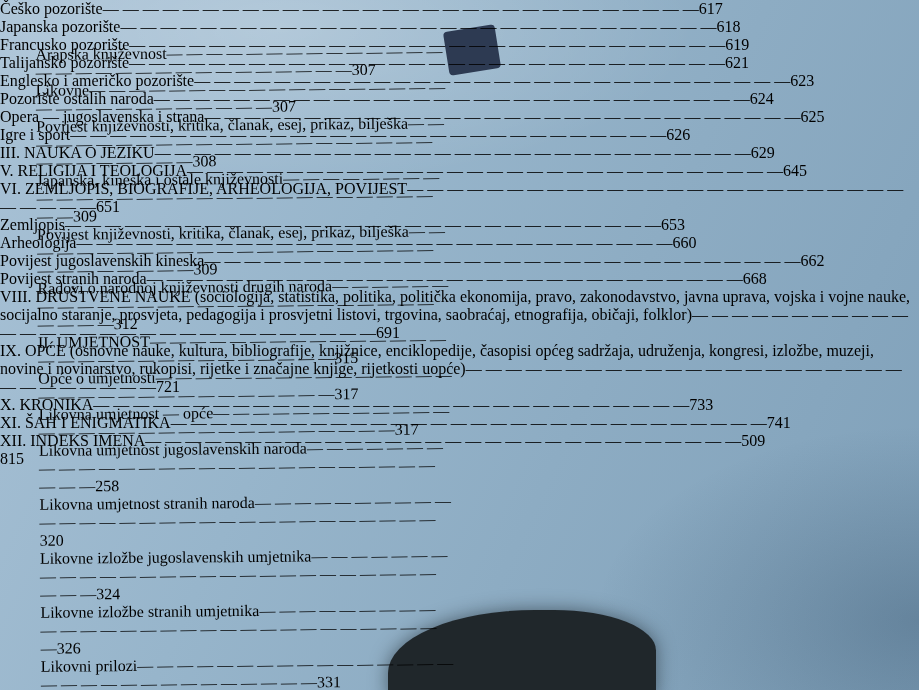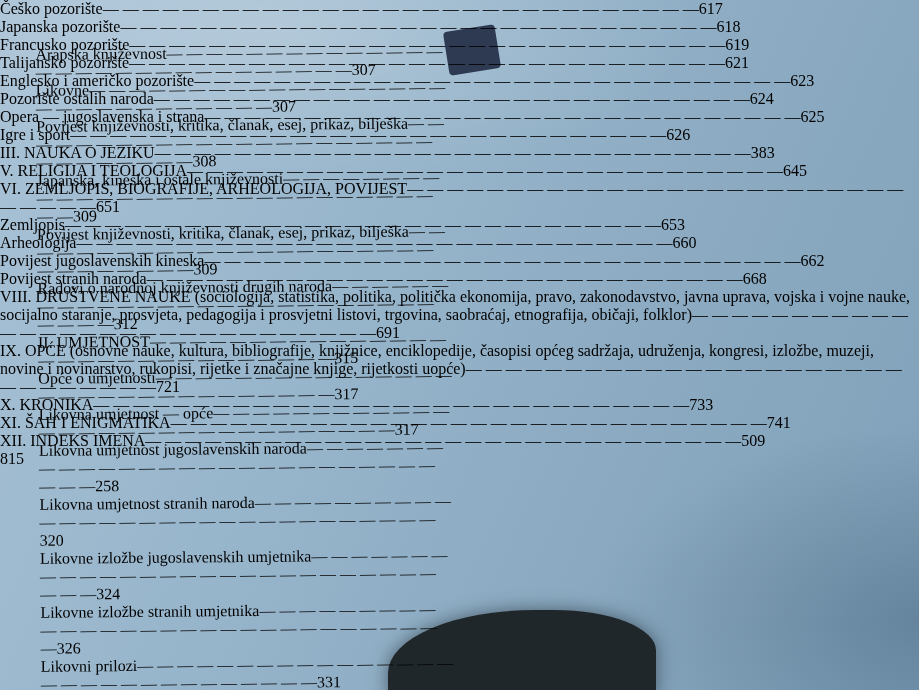--- a/index.html
+++ b/index.html
@@ -100,21 +100,21 @@
     <div class="page-content">
       <div>
           <div class="toc-row indent-2"><span class="toc-label">Češko pozorište</span><span class="toc-leader">— — — — — — — — — — — — — — — — — — — — — — — — — — — — — —</span><span class="toc-page">617</span></div>
           <div class="toc-row indent-2"><span class="toc-label">Japanska pozorište</span><span class="toc-leader">— — — — — — — — — — — — — — — — — — — — — — — — — — — — — —</span><span class="toc-page">618</span></div>
           <div class="toc-row indent-2"><span class="toc-label">Francusko pozorište</span><span class="toc-leader">— — — — — — — — — — — — — — — — — — — — — — — — — — — — — —</span><span class="toc-page">619</span></div>
           <div class="toc-row indent-2"><span class="toc-label">Talijansko pozorište</span><span class="toc-leader">— — — — — — — — — — — — — — — — — — — — — — — — — — — — — —</span><span class="toc-page">621</span></div>
           <div class="toc-row indent-2"><span class="toc-label">Englesko i američko pozorište</span><span class="toc-leader">— — — — — — — — — — — — — — — — — — — — — — — — — — — — — —</span><span class="toc-page">623</span></div>
           <div class="toc-row indent-2"><span class="toc-label">Pozorište ostalih naroda</span><span class="toc-leader">— — — — — — — — — — — — — — — — — — — — — — — — — — — — — —</span><span class="toc-page">624</span></div>
           <div class="toc-row indent-2"><span class="toc-label">Opera — jugoslavenska i strana</span><span class="toc-leader">— — — — — — — — — — — — — — — — — — — — — — — — — — — — — —</span><span class="toc-page">625</span></div>
           <div class="toc-row indent-2"><span class="toc-label">Igre i sport</span><span class="toc-leader">— — — — — — — — — — — — — — — — — — — — — — — — — — — — — —</span><span class="toc-page">626</span></div>
-          <div class="toc-row indent-0 gap major"><span class="toc-label">III. NAUKA O JEZIKU</span><span class="toc-leader">— — — — — — — — — — — — — — — — — — — — — — — — — — — — — —</span><span class="toc-page">383</span></div>
+          <div class="toc-row indent-0 gap major"><span class="toc-label">III. NAUKA O JEZIKU</span><span class="toc-leader">— — — — — — — — — — — — — — — — — — — — — — — — — — — — — —</span><span class="toc-page">629</span></div>
           <div class="toc-row indent-0 gap major"><span class="toc-label">V. RELIGIJA I TEOLOGIJA</span><span class="toc-leader">— — — — — — — — — — — — — — — — — — — — — — — — — — — — — —</span><span class="toc-page">645</span></div>
           <div class="toc-row indent-0 gap major"><span class="toc-label">VI. ZEMLJOPIS, BIOGRAFIJE, ARHEOLOGIJA, POVIJEST</span><span class="toc-leader">— — — — — — — — — — — — — — — — — — — — — — — — — — — — — —</span><span class="toc-page">651</span></div>
           <div class="toc-row indent-2 gap"><span class="toc-label">Zemljopis</span><span class="toc-leader">— — — — — — — — — — — — — — — — — — — — — — — — — — — — — —</span><span class="toc-page">653</span></div>
           <div class="toc-row indent-2"><span class="toc-label">Arheologija</span><span class="toc-leader">— — — — — — — — — — — — — — — — — — — — — — — — — — — — — —</span><span class="toc-page">660</span></div>
           <div class="toc-row indent-2"><span class="toc-label">Povijest jugoslavenskih kineska</span><span class="toc-leader">— — — — — — — — — — — — — — — — — — — — — — — — — — — — — —</span><span class="toc-page">662</span></div>
           <div class="toc-row indent-2"><span class="toc-label">Povijest stranih naroda</span><span class="toc-leader">— — — — — — — — — — — — — — — — — — — — — — — — — — — — — —</span><span class="toc-page">668</span></div>
           <div class="toc-row indent-0 gap major hang"><span class="toc-label">VIII. DRUŠTVENE NAUKE (sociologija, statistika, politika, politička ekonomija, pravo, zakonodavstvo, javna uprava, vojska i vojne nauke, socijalno staranje, prosvjeta, pedagogija i prosvjetni listovi, trgovina, saobraćaj, etnografija, običaji, folklor)</span><span class="toc-leader">— — — — — — — — — — — — — — — — — — — — — — — — — — — — — —</span><span class="toc-page">691</span></div>
           <div class="toc-row indent-0 gap major hang"><span class="toc-label">IX. OPĆE (osnovne nauke, kultura, bibliografije, knjižnice, enciklopedije, časopisi općeg sadržaja, udruženja, kongresi, izložbe, muzeji, novine i novinarstvo, rukopisi, rijetke i značajne knjige, rijetkosti uopće)</span><span class="toc-leader">— — — — — — — — — — — — — — — — — — — — — — — — — — — — — —</span><span class="toc-page">721</span></div>
           <div class="toc-row indent-0 gap major"><span class="toc-label">X. KRONIKA</span><span class="toc-leader">— — — — — — — — — — — — — — — — — — — — — — — — — — — — — —</span><span class="toc-page">733</span></div>
           <div class="toc-row indent-0 gap major"><span class="toc-label">XI. ŠAH I ENIGMATIKA</span><span class="toc-leader">— — — — — — — — — — — — — — — — — — — — — — — — — — — — — —</span><span class="toc-page">741</span></div>

